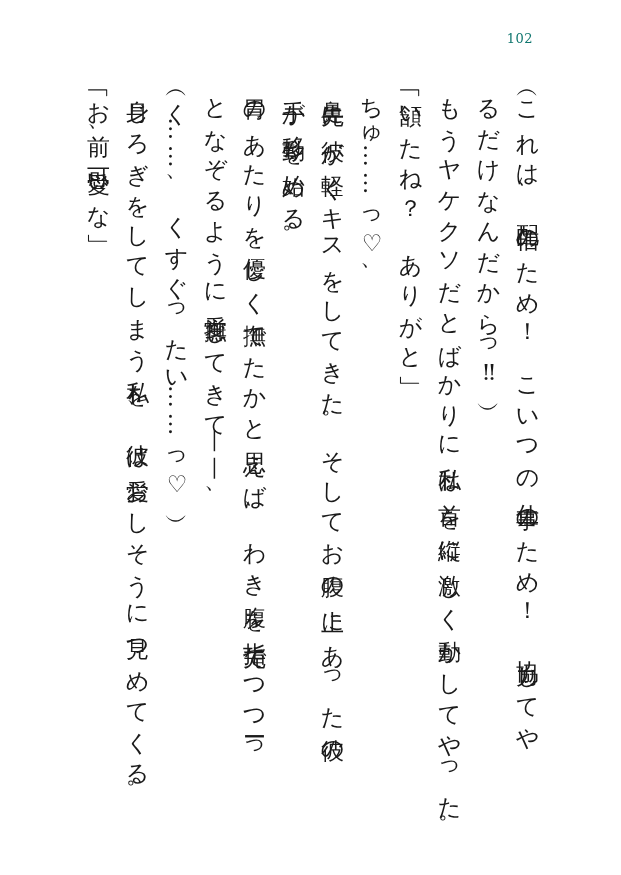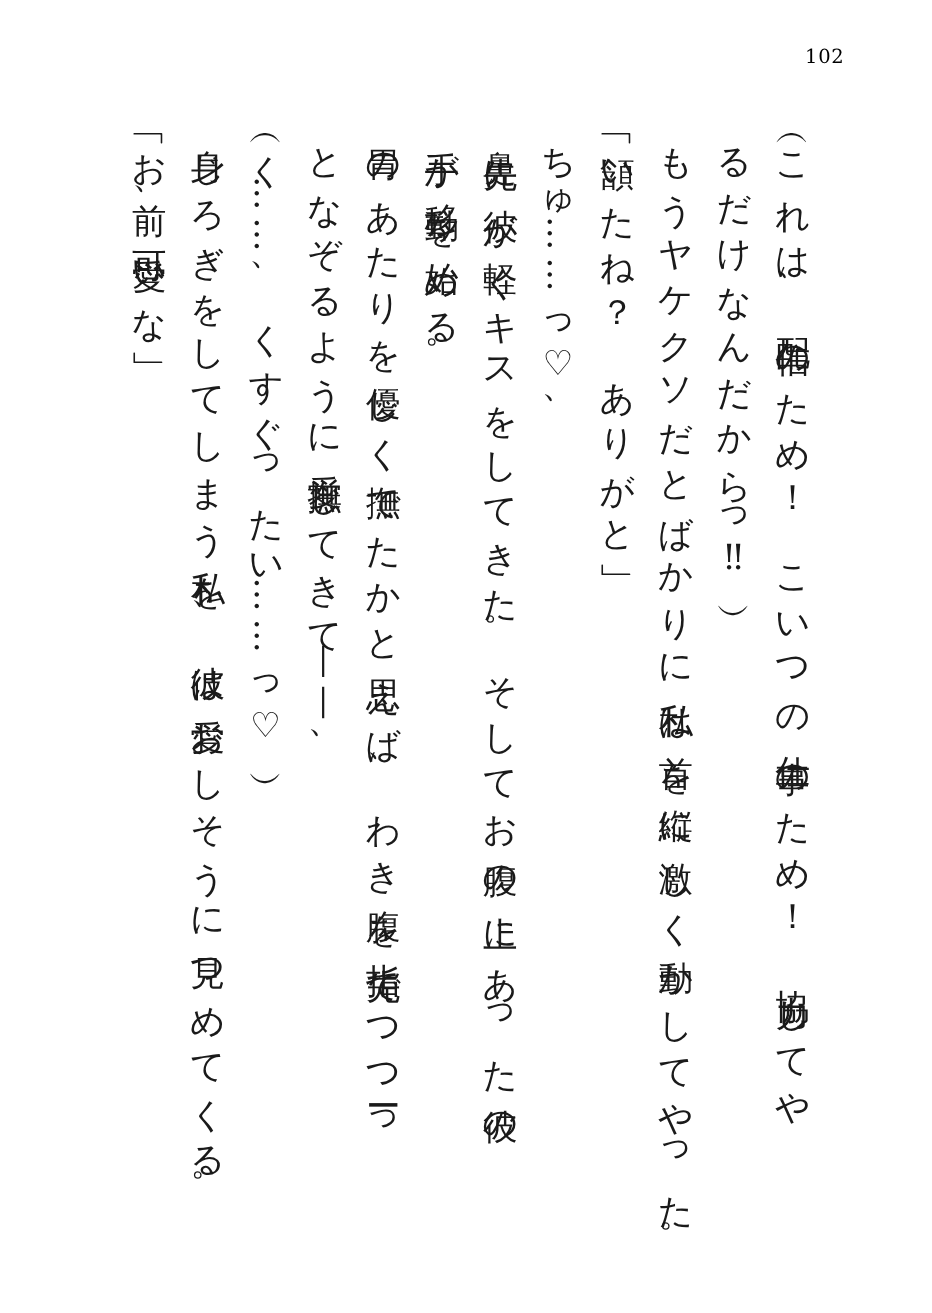--- a/index.html
+++ b/index.html
@@ -16,24 +16,24 @@
     font-family: "DejaVu Serif", "Liberation Serif", serif;
   }
   .page {
     position: absolute;
     inset: 0;
     background: #ffffff;
   }
   .page-number {
     position: absolute;
     top: 31px;
-    right: 58px;
+    right: 88px;
     font-size: 13px;
     letter-spacing: 0.5px;
-    color: #000000;
+    color: #0f766e;
   }
   .text-block {
     position: absolute;
     top: 82px;
     right: 74px;
     width: 470px;
     height: 788px;
     writing-mode: vertical-rl;
     text-orientation: mixed;
     font-size: 23px;

